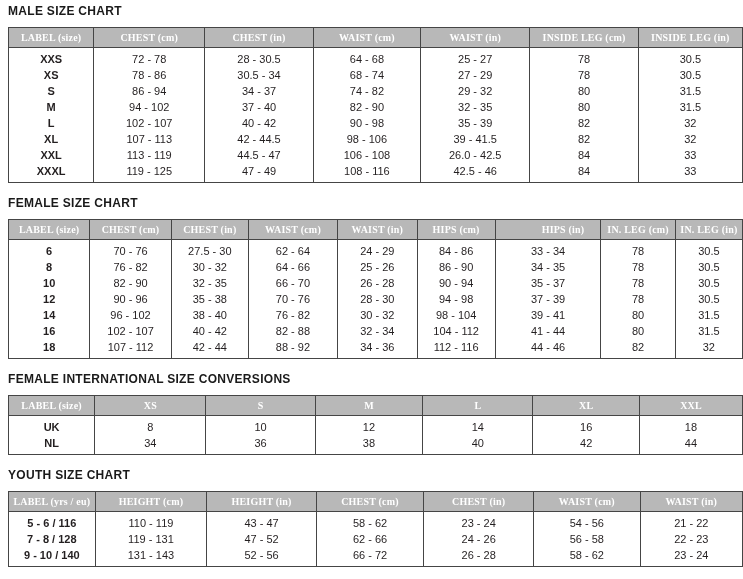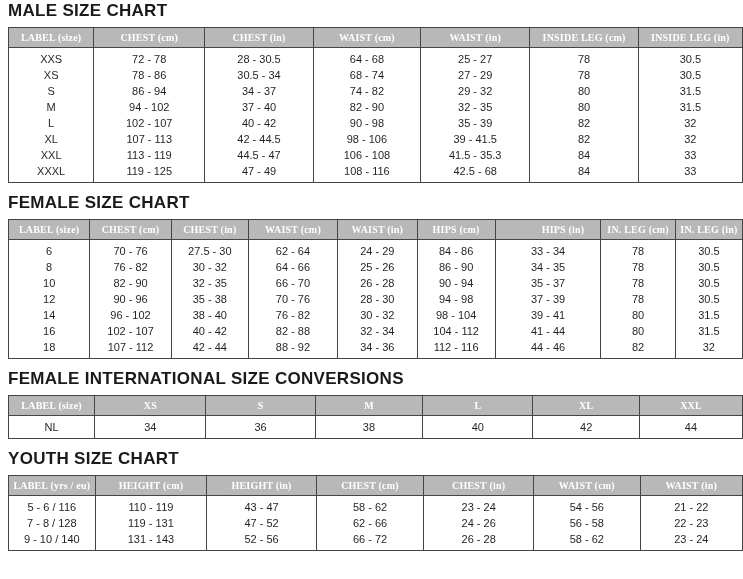--- a/index.html
+++ b/index.html
@@ -12,21 +12,21 @@
   body {
     width: 743px;
     height: 579px;
     box-sizing: border-box;
     padding: 4px 0 0 8px;
     overflow: hidden;
   }
   .section { margin: 0 0 13px 0; }
   .section-title {
     margin: 0 0 9px 0;
-    font-size: 17px;
+    font-size: 12px;
     font-weight: bold;
     letter-spacing: 0.3px;
     color: #1a1a1a;
     line-height: 14px;
   }
   table.chart {
     border-collapse: collapse;
     table-layout: fixed;
     border: 1px solid #454545;
     background: #ffffff;
@@ -54,21 +54,21 @@
     font-size: 11px;
     height: 16px;
     line-height: 16px;
     padding: 0 2px;
     color: #231f20;
     white-space: nowrap;
     overflow: hidden;
   }
   table.chart tbody tr:first-child td { padding-top: 3px; }
   table.chart tbody tr:last-child td { padding-bottom: 3px; }
-  table.chart tbody td:first-child { font-weight: normal; }
+  table.chart tbody td:first-child { font-weight: bold; }
 
   
   .cols7 th:nth-child(1) { width: 82px; }
   .cols7 th:nth-child(2) { width: 110px; }
   .cols7 th:nth-child(3) { width: 108px; }
   .cols7 th:nth-child(4) { width: 106px; }
   .cols7 th:nth-child(5) { width: 109px; }
   .cols7 th:nth-child(6) { width: 105px; }
   .cols7 th:nth-child(7) { width: 101px; }
 
@@ -154,30 +154,30 @@
             <td>98 - 106</td>
             <td>39 - 41.5</td>
             <td>82</td>
             <td>32</td>
           </tr>
           <tr>
             <td>XXL</td>
             <td>113 - 119</td>
             <td>44.5 - 47</td>
             <td>106 - 108</td>
-            <td>41.5 - 35.3</td>
+            <td>26.0 - 42.5</td>
             <td>84</td>
             <td>33</td>
           </tr>
           <tr>
             <td>XXXL</td>
             <td>119 - 125</td>
             <td>47 - 49</td>
             <td>108 - 116</td>
-            <td>42.5 - 68</td>
+            <td>42.5 - 46</td>
             <td>84</td>
             <td>33</td>
           </tr>
         </tbody>
       </table>
     </div>
     <div class="section">
       <h2 class="section-title">FEMALE SIZE CHART</h2>
       <table class="chart cols9">
         <thead>
@@ -283,20 +283,29 @@
             <th>XS</th>
             <th>S</th>
             <th>M</th>
             <th>L</th>
             <th>XL</th>
             <th>XXL</th>
           </tr>
         </thead>
         <tbody>
           <tr>
+            <td>UK</td>
+            <td>8</td>
+            <td>10</td>
+            <td>12</td>
+            <td>14</td>
+            <td>16</td>
+            <td>18</td>
+          </tr>
+          <tr>
             <td>NL</td>
             <td>34</td>
             <td>36</td>
             <td>38</td>
             <td>40</td>
             <td>42</td>
             <td>44</td>
           </tr>
         </tbody>
       </table>

